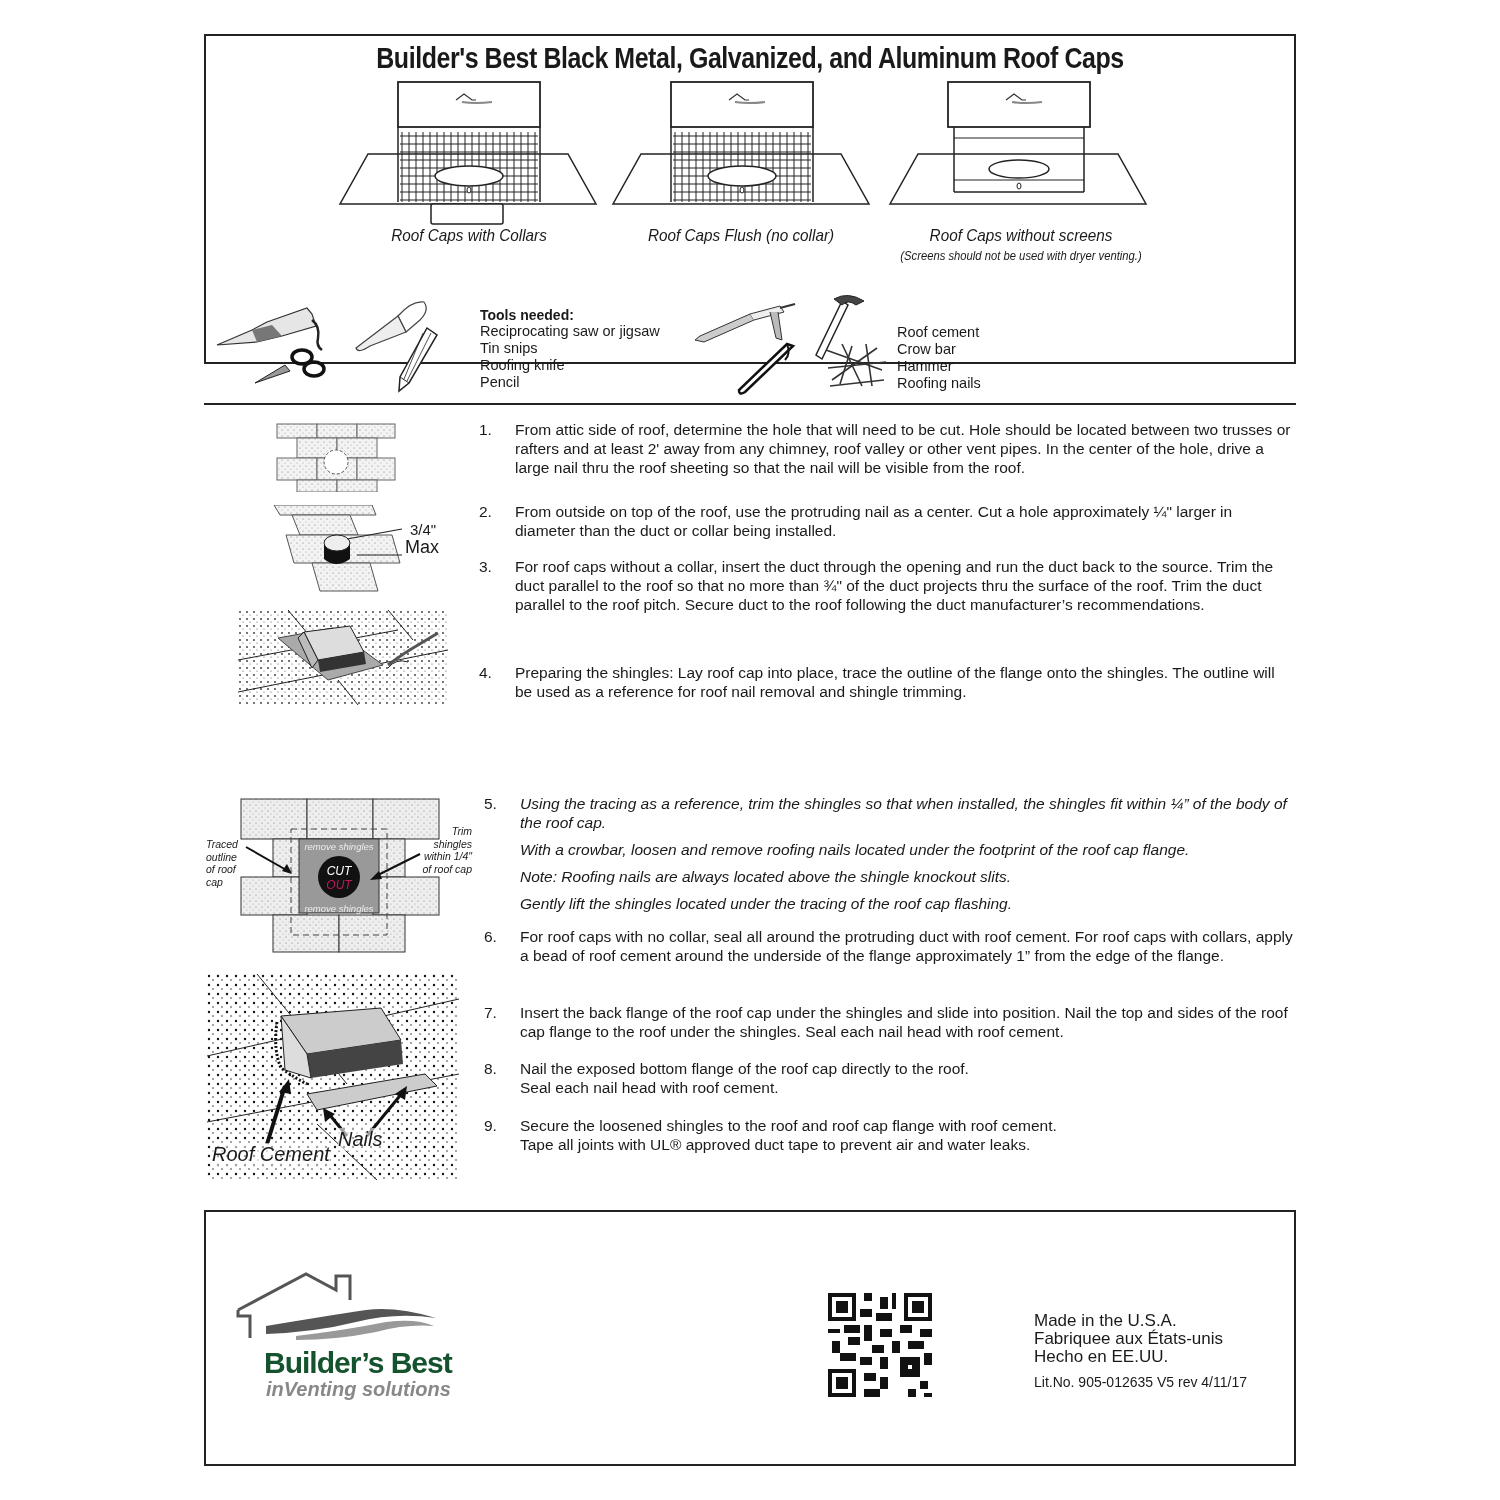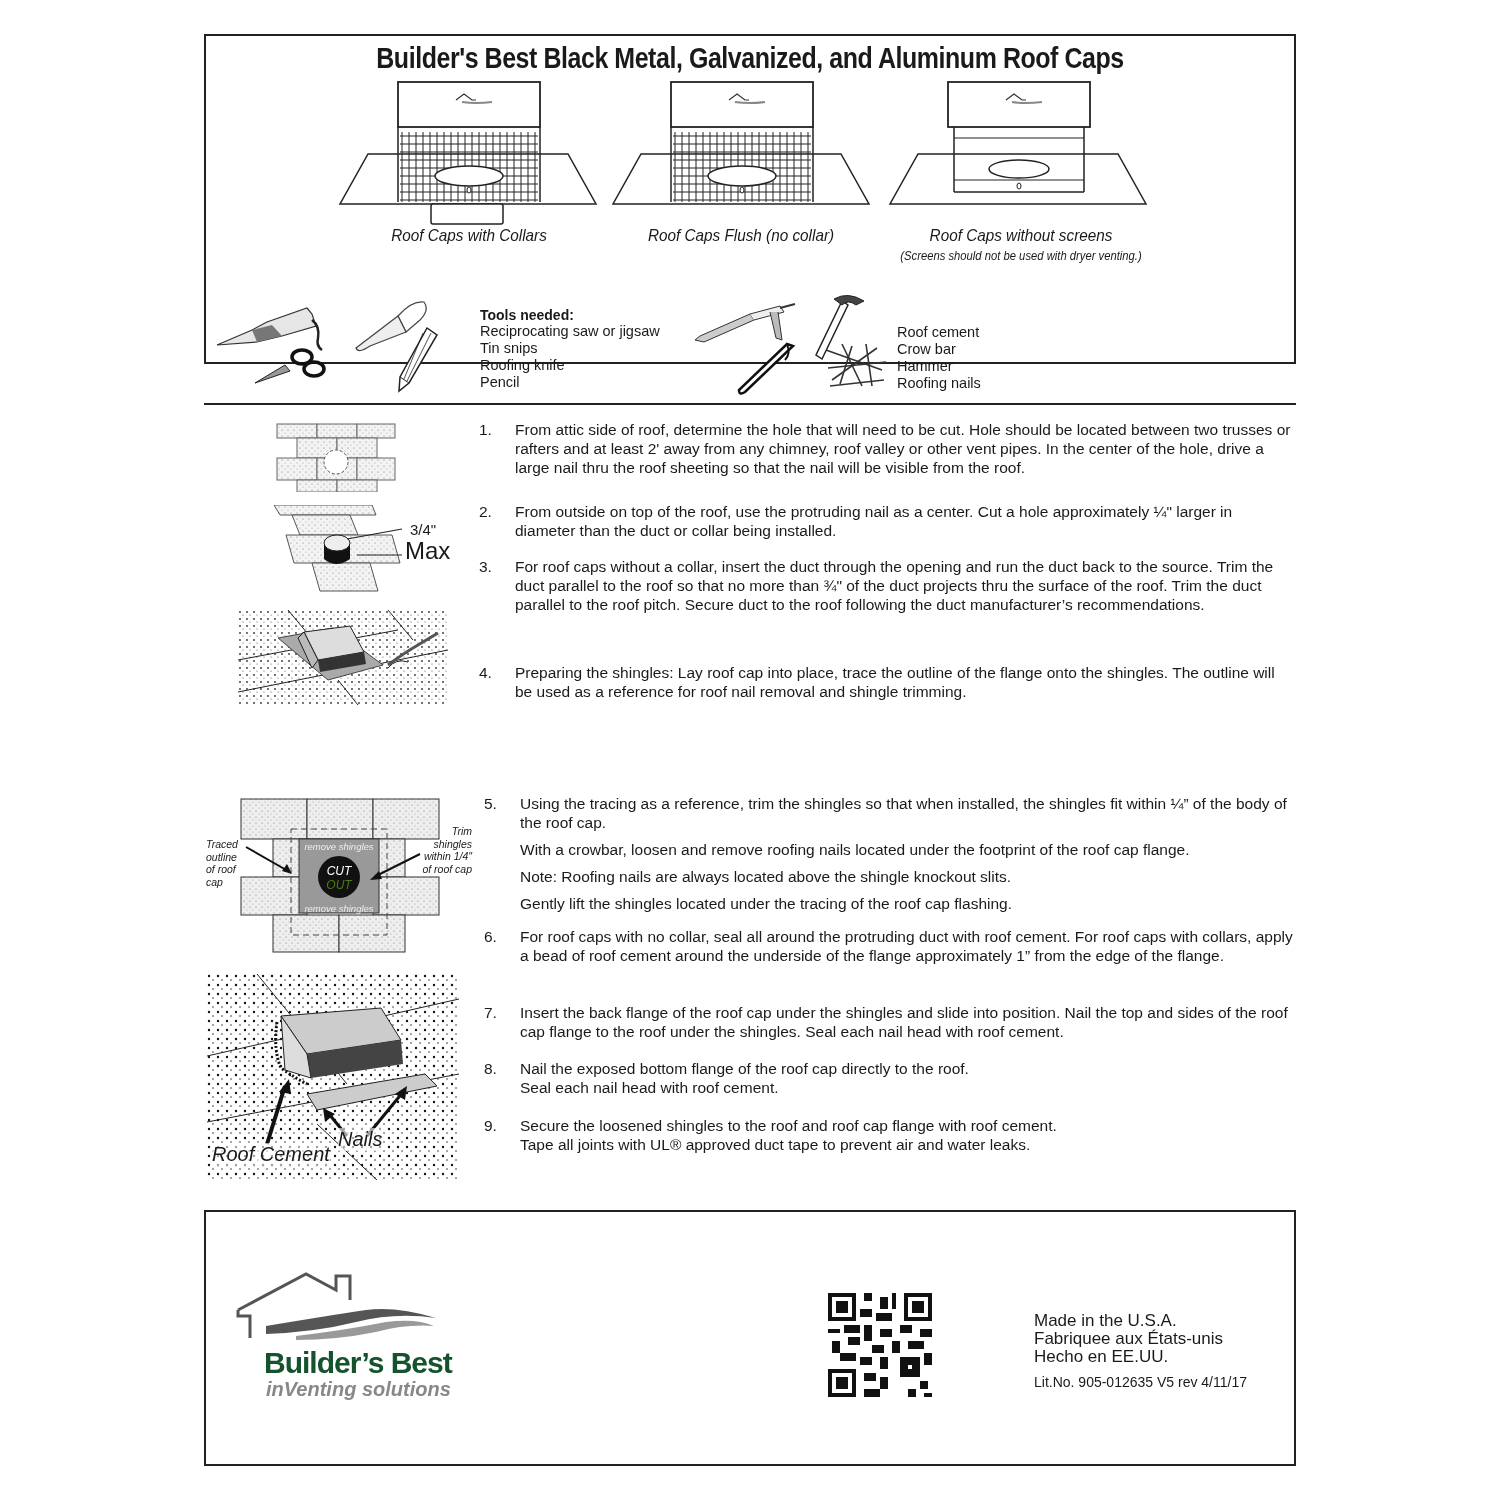--- a/index.html
+++ b/index.html
@@ -229,21 +229,21 @@
     <polygon points="20,10 78,10 86,30 28,30"></polygon>
     <polygon points="14,30 120,30 128,58 22,58"></polygon>
     <polygon points="40,58 98,58 106,86 48,86"></polygon>
   </g>
   <path d="M52,40 q12,-12 26,0 v14 q-14,10 -26,0 Z" fill="#111"></path>
   <ellipse cx="65" cy="38" rx="13" ry="8" fill="#eee" stroke="#222"></ellipse>
   <line x1="75" y1="34" x2="130" y2="24" stroke="#222" stroke-width="1.2"></line>
   <line x1="85" y1="50" x2="130" y2="50" stroke="#222" stroke-width="1.2"></line>
 </svg>
 <div class="abs" style="left:410px; top:521px; font-size:15px;">3/4"</div>
-<div class="abs" style="left:405px; top:537px; font-size:24px;">Max</div>
+<div class="abs" style="left:405px; top:537px; font-size:18px;">Max</div>
 
 <svg class="abs" style="left:238px; top:610px;" width="210" height="95" viewBox="0 0 210 95">
   <defs>
     <pattern id="sdots" width="7" height="7" patternUnits="userSpaceOnUse">
       <rect width="7" height="7" fill="#fff"></rect>
       <circle cx="2" cy="2" r="0.9" fill="#333"></circle>
         <circle cx="5" cy="5" r="0.6" fill="#555"></circle>
     </pattern>
   </defs>
   <rect width="210" height="95" fill="url(#sdots)"></rect>
@@ -297,21 +297,21 @@
     <rect x="36" y="118" width="66" height="37"></rect>
       <rect x="102" y="118" width="66" height="37"></rect>
   </g>
   <rect x="54" y="32" width="96" height="106" fill="none" stroke="#444" stroke-dasharray="6 4"></rect>
   <rect x="62" y="42" width="80" height="74" fill="#999" stroke="#333"></rect>
   <circle cx="102" cy="80" r="21" fill="#111"></circle>
 </svg>
 <div class="abs" style="left:299px; top:841px; width:80px; text-align:center; font-size:9.5px; font-style:italic; color:#eee;">remove shingles</div>
 <div class="abs" style="left:299px; top:903px; width:80px; text-align:center; font-size:9.5px; font-style:italic; color:#eee;">remove shingles</div>
 <div class="abs" style="left:319px; top:864px; width:40px; text-align:center; font-size:12px; font-style:italic; color:#fff;">CUT</div>
-<div class="abs" style="left:319px; top:878px; width:40px; text-align:center; font-size:12px; font-style:italic; color:#4d7c0f;">OUT</div>
+<div class="abs" style="left:319px; top:878px; width:40px; text-align:center; font-size:12px; font-style:italic; color:#be185d;">OUT</div>
 <div class="abs" style="left:206px; top:838px; width:42px; font-size:10.5px; font-style:italic; line-height:12.5px;">Traced outline of roof cap</div>
 <div class="abs" style="left:422px; top:825px; width:50px; text-align:right; font-size:10.5px; font-style:italic; line-height:12.5px;">Trim shingles within 1/4" of roof cap</div>
 <svg class="abs" style="left:244px; top:845px;" width="50" height="30" viewBox="0 0 50 30">
   <line x1="2" y1="2" x2="44" y2="26" stroke="#111" stroke-width="2"></line>
     <polygon points="48,29 38,26 43,19" fill="#111"></polygon>
 </svg>
 <svg class="abs" style="left:368px; top:852px;" width="55" height="30" viewBox="0 0 55 30">
   <line x1="52" y1="2" x2="8" y2="24" stroke="#111" stroke-width="2"></line>
     <polygon points="2,28 11,19 14,27" fill="#111"></polygon>
 </svg>
@@ -341,21 +341,21 @@
   <line x1="140" y1="162" x2="122" y2="140" stroke="#111" stroke-width="3"></line>
     <polygon points="116,134 118,148 128,140" fill="#111"></polygon>
   <line x1="160" y1="162" x2="196" y2="118" stroke="#111" stroke-width="3"></line>
     <polygon points="200,112 188,120 198,126" fill="#111"></polygon>
 </svg>
 <div class="abs" style="left:338px; top:1128px; font-size:20px; font-style:italic; background:rgba(255,255,255,0.6);">Nails</div>
 <div class="abs" style="left:212px; top:1143px; font-size:20px; font-style:italic; background:rgba(255,255,255,0.6);">Roof Cement</div>
 
 <div class="step" style="left:484px; top:794px; width:815px;">
   <span class="num">5.</span>
-  <div class="txt" style="width:775px;">
+  <div class="txt" style="width:775px;font-style:italic;">
     <div>Using the tracing as a reference, trim the shingles so that when installed, the shingles fit within ¼” of the body of the roof cap.</div>
     <div class="sub">With a crowbar, loosen and remove roofing nails located under the footprint of the roof cap flange.</div>
     <div class="sub">Note: Roofing nails are always located above the shingle knockout slits.</div>
     <div class="sub">Gently lift the shingles located under the tracing of the roof cap flashing.</div>
   </div>
 </div>
 <div class="step" style="left:484px; top:927px; width:815px;">
   <span class="num">6.</span>
   <div class="txt" style="width:775px;">For roof caps with no collar, seal all around the protruding duct with roof cement.  For roof caps with collars, apply a bead of roof cement around the underside of the flange approximately 1” from the edge of the flange.</div>
 </div>

